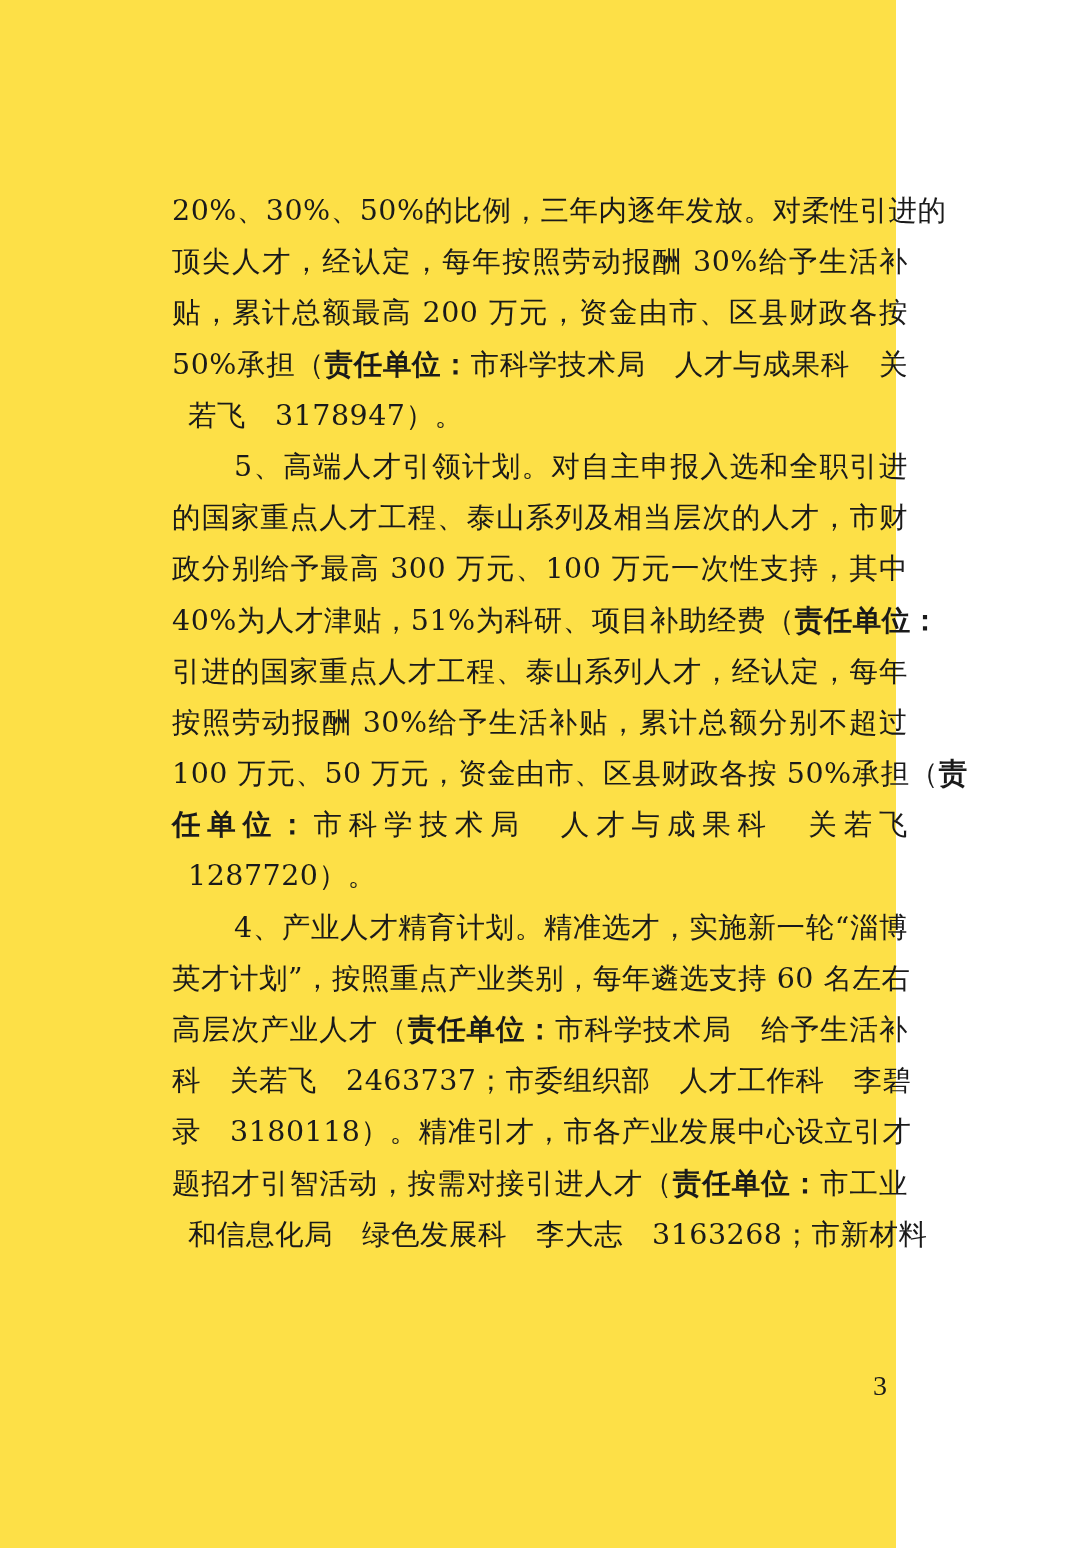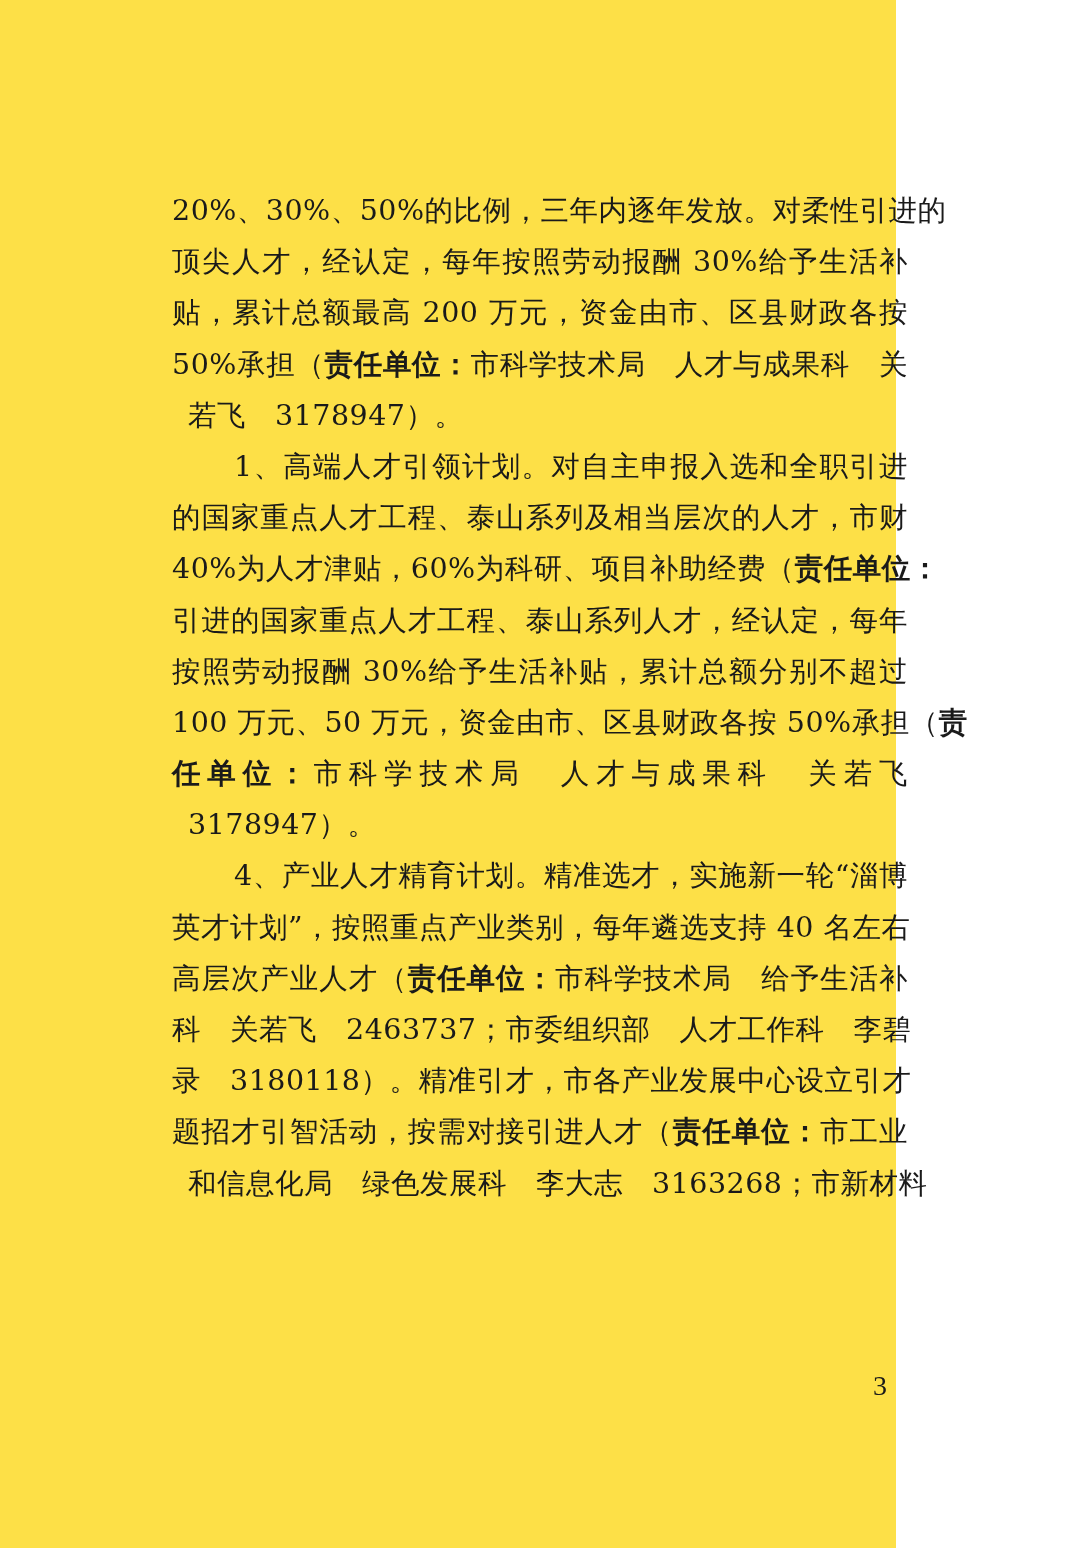--- a/index.html
+++ b/index.html
@@ -43,32 +43,33 @@
 <div class="page">
   <div class="body-text" id="body-text">
       <div>
         <span class="line"><span>20%、30%、50%的比例，三年内逐年发放。对柔性引进的</span></span>
         <span class="line"><span>顶尖人才，经认定，每年按照劳动报酬 30%给予生活补</span></span>
         <span class="line"><span>贴，累计总额最高 200 万元，资金由市、区县财政各按</span></span>
         <span class="line"><span>50%承担（</span><span class="bold">责任单位：</span><span>市科学技术局　人才与成果科　关</span></span>
         <span class="line last"><span>若飞　3178947）。</span></span>
       </div>
       <div>
-        <span class="line indent"><span>1、高端人才引领计划。对自主申报入选和全职引进</span></span>
+        <span class="line indent"><span>5、高端人才引领计划。对自主申报入选和全职引进</span></span>
         <span class="line"><span>的国家重点人才工程、泰山系列及相当层次的人才，市财</span></span>
-        <span class="line"><span>40%为人才津贴，60%为科研、项目补助经费（</span><span class="bold">责任单位：</span></span>
+        <span class="line"><span>政分别给予最高 300 万元、100 万元一次性支持，其中</span></span>
+        <span class="line"><span>40%为人才津贴，51%为科研、项目补助经费（</span><span class="bold">责任单位：</span></span>
         <span class="line"><span>引进的国家重点人才工程、泰山系列人才，经认定，每年</span></span>
         <span class="line"><span>按照劳动报酬 30%给予生活补贴，累计总额分别不超过</span></span>
         <span class="line"><span>100 万元、50 万元，资金由市、区县财政各按 50%承担（</span><span class="bold">责</span></span>
         <span class="line"><span class="bold">任单位：</span><span>市科学技术局　人才与成果科　关若飞</span></span>
-        <span class="line last"><span>3178947）。</span></span>
+        <span class="line last"><span>1287720）。</span></span>
       </div>
       <div>
         <span class="line indent"><span>4、产业人才精育计划。精准选才，实施新一轮“淄博</span></span>
-        <span class="line"><span>英才计划”，按照重点产业类别，每年遴选支持 40 名左右</span></span>
+        <span class="line"><span>英才计划”，按照重点产业类别，每年遴选支持 60 名左右</span></span>
         <span class="line"><span>高层次产业人才（</span><span class="bold">责任单位：</span><span>市科学技术局　给予生活补</span></span>
         <span class="line"><span>科　关若飞　2463737；市委组织部　人才工作科　李碧</span></span>
         <span class="line"><span>录　3180118）。精准引才，市各产业发展中心设立引才</span></span>
         <span class="line"><span>题招才引智活动，按需对接引进人才（</span><span class="bold">责任单位：</span><span>市工业</span></span>
         <span class="line last"><span>和信息化局　绿色发展科　李大志　3163268；市新材料</span></span>
       </div>
     </div>
   <div class="page-number">3</div>
 </div>
 

